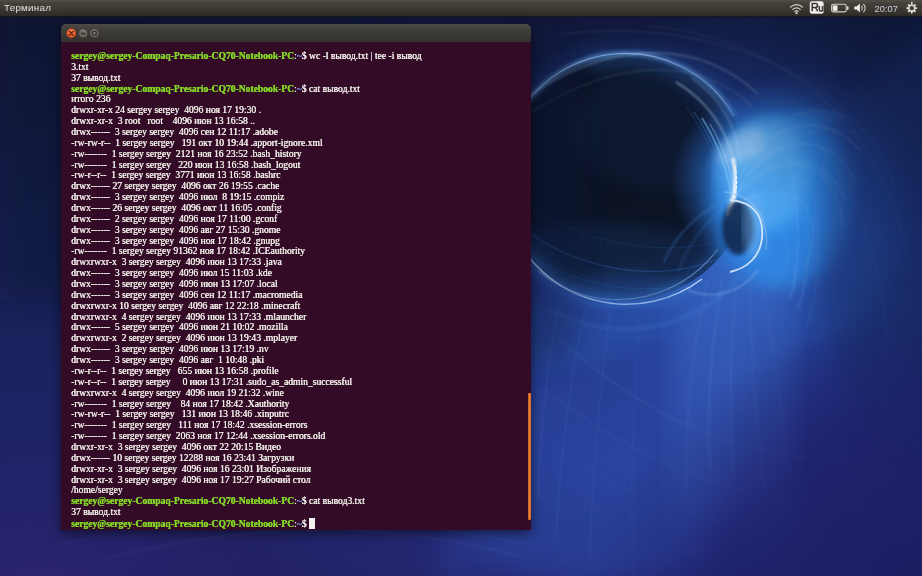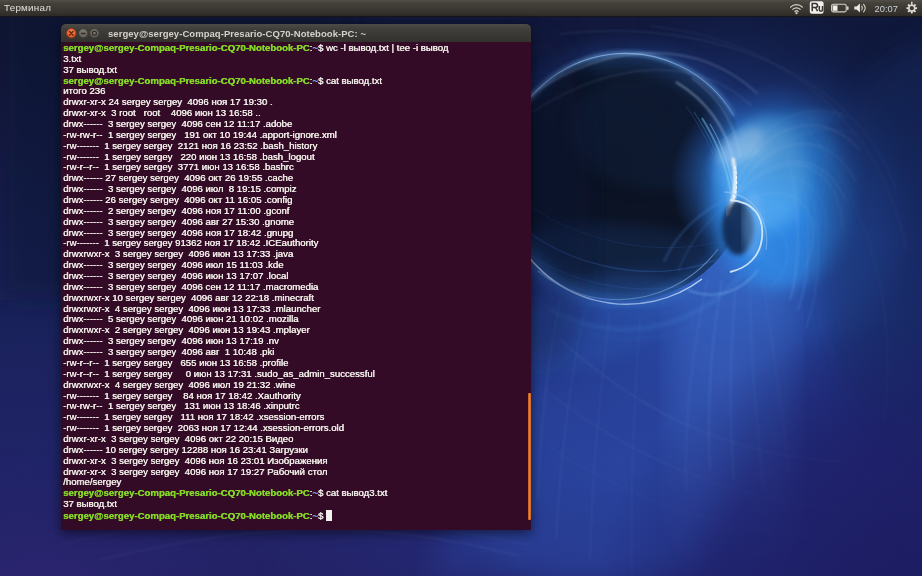--- a/index.html
+++ b/index.html
@@ -11,21 +11,21 @@
 color:#dfdbd3;}
 #panel .appname{position:absolute;left:4px;top:1.5px;font-size:9.8px;font-weight:normal;color:#e2deda;letter-spacing:0.25px;}
 
 #win{position:absolute;left:61px;top:24px;width:470px;height:506px;
 border-radius:6px 6px 0 0;box-shadow:0 3px 12px rgba(0,0,0,0.55);}
 #titlebar{position:absolute;left:0;top:0;width:470px;height:18px;border-radius:5px 5px 0 0;
 background:linear-gradient(to bottom,#4d4b47 0%,#403e3a 30%,#3a3835 60%,#33312e 100%);
 border-bottom:1px solid #282624;}
 #titlebar .title{position:absolute;left:47px;top:4px;font-size:9.5px;font-weight:bold;color:#d4d0ca;letter-spacing:0.05px;}
 #term{position:absolute;left:0;top:18px;width:470px;height:488px;background:#330b27;overflow:hidden;}
-#term pre{margin:0;padding:1px 0 0 2px;font-family:Liberation Sans, sans-serif;font-size:9.6px;line-height:10.86px;color:#f2efe9;text-shadow:0.4px 0 0 currentColor;}
+#term pre{margin:8px;padding:1px 0 0 2px;font-family:Liberation Serif, serif;font-size:9.6px;line-height:10.86px;color:#f2efe9;text-shadow:0.4px 0 0 currentColor;}
 .g{color:#84d626;font-weight:bold;}
 .bl{color:#7296d8;font-weight:bold;}
 .cur{display:inline-block;width:5.8px;height:10.9px;background:#f4f2ee;vertical-align:-2.4px;}
 #sbar{position:absolute;left:466.5px;top:369px;width:3px;height:127px;background:linear-gradient(to right,#b85a20,#ef8133,#c86428);border-radius:1px;}
 </style>
 </head>
 <body>
 <div id="stage">
 <svg id="wall" viewBox="0 0 922 576" xmlns="http://www.w3.org/2000/svg">
   <defs>
@@ -264,21 +264,20 @@
           <stop offset="1" stop-color="#595650"></stop>
         </radialGradient>
       </defs>
       <circle cx="10.3" cy="9.2" r="4.7" fill="url(#obtn)" stroke="#99391a" stroke-width="0.9"></circle>
       <path d="M 8.6 7.5 L 12 10.9 M 12 7.5 L 8.6 10.9" stroke="#69230c" stroke-width="1.5" stroke-linecap="round"></path>
       <circle cx="22.2" cy="9.2" r="4.7" fill="url(#gbtn2)" stroke="#3b3934" stroke-width="0.9"></circle>
       <line x1="19.9" y1="9.5" x2="24.5" y2="9.5" stroke="#322f2b" stroke-width="1.6"></line>
       <circle cx="33.4" cy="9.2" r="4.7" fill="url(#gbtn2)" stroke="#3b3934" stroke-width="0.9"></circle>
       <rect x="31.5" y="7.3" width="3.8" height="3.8" rx="0.9" fill="none" stroke="#322f2b" stroke-width="1.3"></rect>
     </svg>
-    <span class="title">sergey@sergey-Compaq-Presario-CQ70-Notebook-PC: ~</span>
   </div>
   <div id="term">
         <pre><span class="g">sergey@sergey-Compaq-Presario-CQ70-Notebook-PC</span>:<span class="bl">~</span>$ wc -l вывод.txt | tee -i вывод
 3.txt
 37 вывод.txt
 <span class="g">sergey@sergey-Compaq-Presario-CQ70-Notebook-PC</span>:<span class="bl">~</span>$ cat вывод.txt
 итого 236
 drwxr-xr-x 24 sergey sergey  4096 ноя 17 19:30 .
 drwxr-xr-x  3 root   root    4096 июн 13 16:58 ..
 drwx------  3 sergey sergey  4096 сен 12 11:17 .adobe

